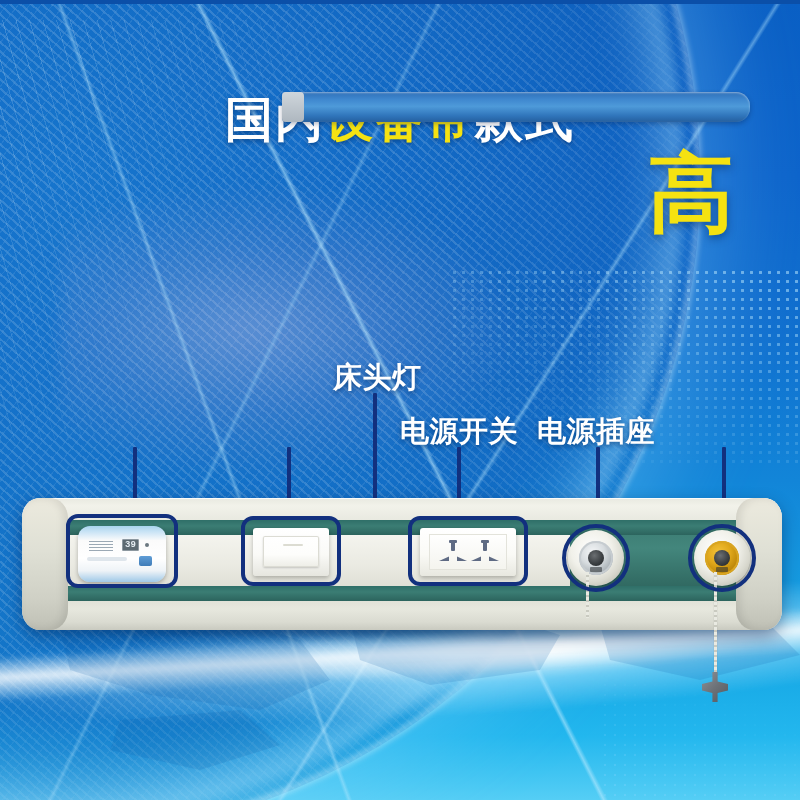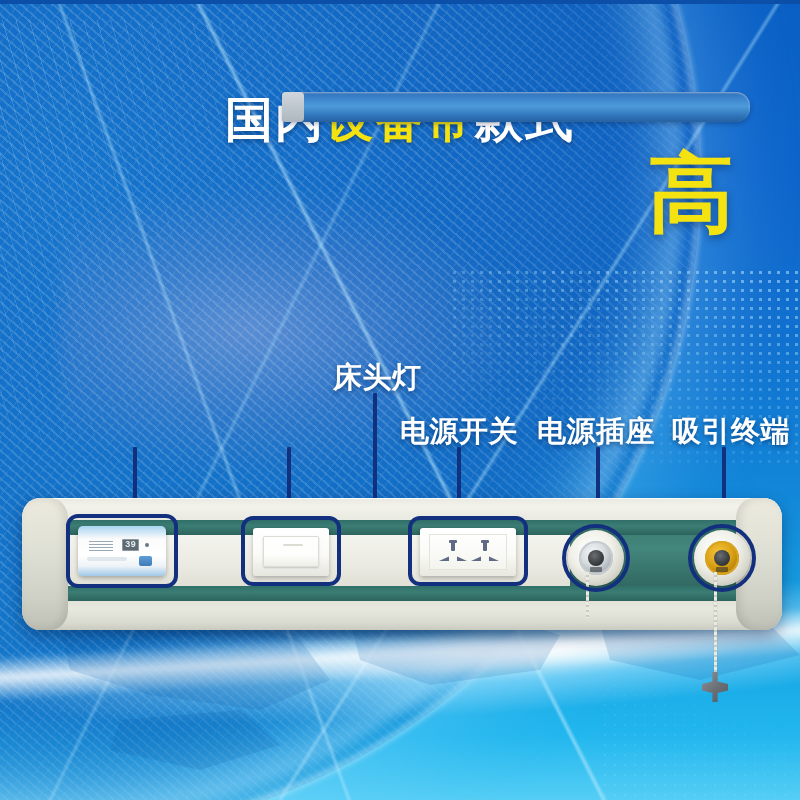--- a/index.html
+++ b/index.html
@@ -215,22 +215,22 @@
     box-shadow:inset 0 1px 2px rgba(255,255,255,.45), 0 2px 5px rgba(0,20,60,.3);
   }
   .rail-cap {
     position:absolute; left:282px; top:92px; width:22px; height:30px;
     background:linear-gradient(180deg,#cfd6dc,#aeb7bf);
     border-radius:4px;
   }
 
   
   .intercom {
-    position:absolute; left:78px; top:526px; width:88px; height:50px;
-    border-radius:5px;
+    position:absolute; left:78px; top:526px; width:88px; height:56px;
+    border-radius:12px;
     background:linear-gradient(180deg,#a9d4ef 0%,#cfe6f6 12%,#fbfbfb 26%,#ffffff 58%,#eef3f7 80%,#9fc9e8 100%);
     box-shadow:0 2px 4px rgba(0,0,0,.28);
   }
   .ic-speaker {
     position:absolute; left:11px; top:14px; width:24px; height:11px;
     background-image:repeating-linear-gradient(0deg,#8a9aa8 0 1px, rgba(0,0,0,0) 1px 3px);
     opacity:.85;
   }
   .ic-screen {
     position:absolute; left:44px; top:13px; width:17px; height:12px;
@@ -367,21 +367,20 @@
   <div class="hl-line1">
     <span class="w">国内</span><span class="y">设备带</span><span class="w">款式</span>
   </div>
   <div class="hl-big">高</div>
 </div>
 
 <div id="callouts">
   <div class="clabel" style="left:333px;top:358px;">床头灯</div>
   <div class="clabel" style="left:400px;top:412px;">电源开关</div>
   <div class="clabel" style="left:537px;top:412px;">电源插座</div>
-  <div class="clabel" style="left:672px;top:412px;">吸引终端</div>
 
   <div class="lead" style="left:133px; top:447px;  height:80px;"></div>
   <div class="lead" style="left:287px; top:447px;  height:80px;"></div>
   <div class="lead" style="left:373px; top:393px;  height:222px;"></div>
   <div class="lead" style="left:457px; top:447px;  height:80px;"></div>
   <div class="lead" style="left:596px; top:447px;  height:83px;"></div>
   <div class="lead" style="left:722px; top:447px;  height:83px;"></div>
 </div>
 
 <div class="panel-shadow"></div>

